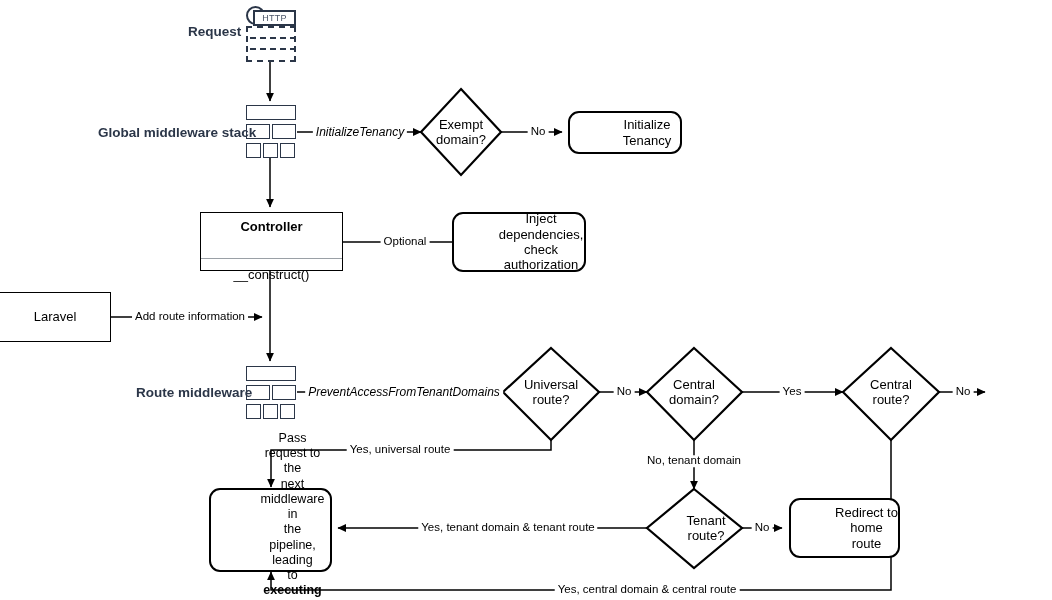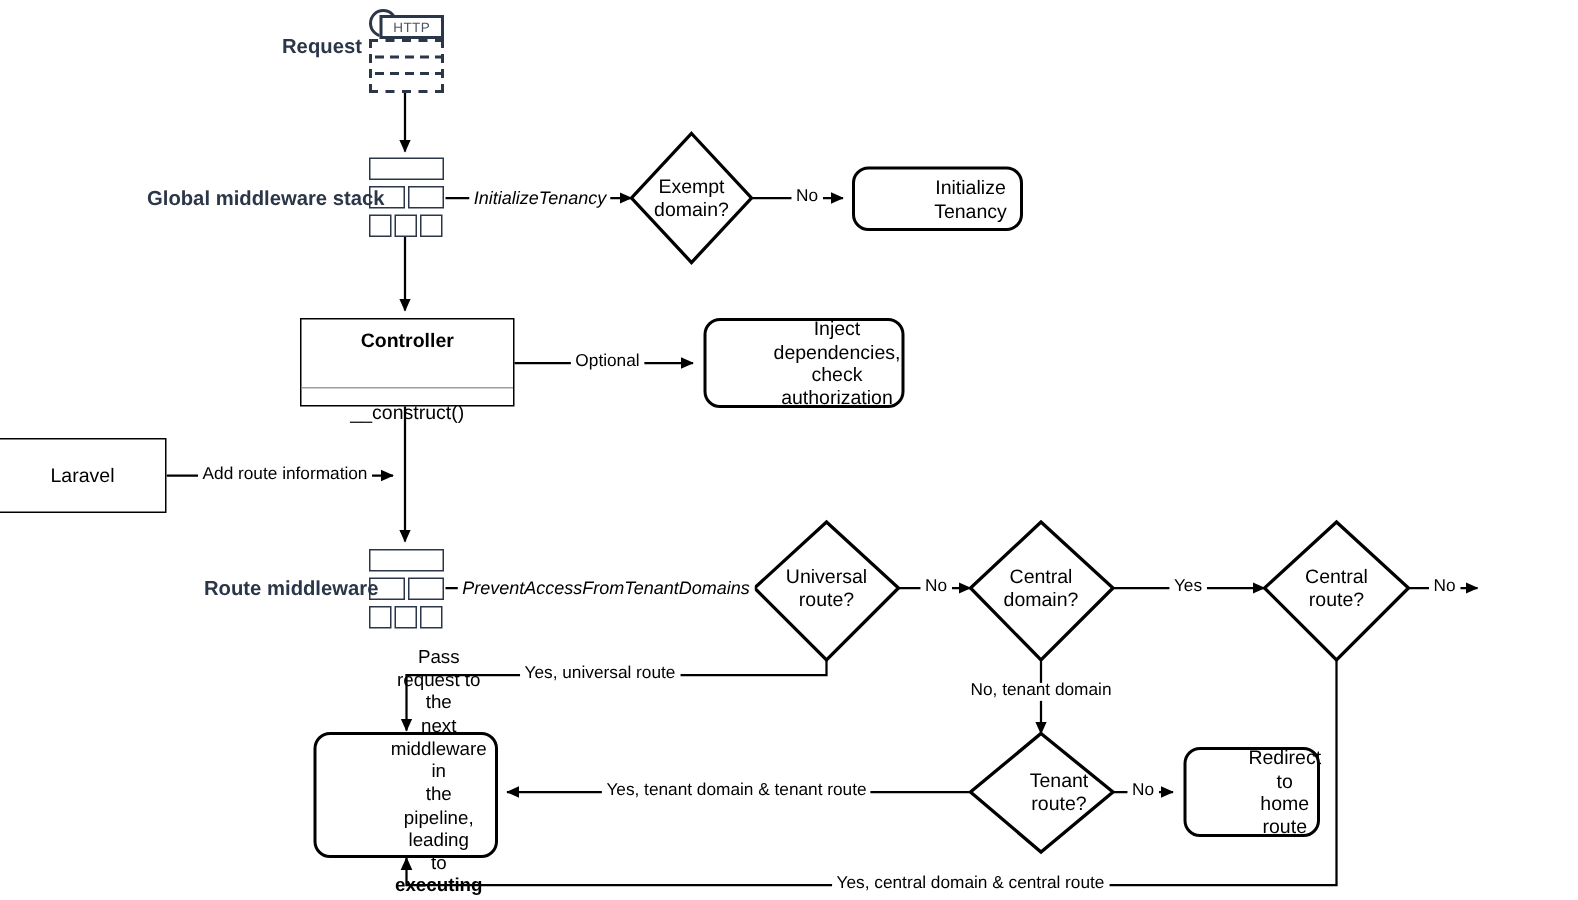--- a/index.html
+++ b/index.html
@@ -270,33 +270,33 @@
 
   <div class="node rect-round" style="left:568px; top:111px; width:114px; height:43px;">
     <span>Initialize Tenancy</span>
   </div>
 
   <div class="umlbox" style="position:absolute; left:200px; top:212px; width:141px; height:57px;">
     <div class="uml-title">Controller</div>
     <div class="uml-row">__construct()</div>
   </div>
 
-  <div class="node rect-round" style="left:469px; top:212px; width:134px; height:60px;justify-content:flex-end;">
+  <div class="node rect-round" style="left:452px; top:212px; width:134px; height:60px;justify-content:flex-end;">
     <div>
       <div>Inject dependencies,</div>
       <div>check authorization</div>
     </div>
   </div>
 
   <div class="node rect-plain" style="left:-1px; top:292px; width:112px; height:50px;">
     <span>Laravel</span>
   </div>
 
 
-  <div class="node rect-round" style="left:789px; top:498px; width:91px; height:60px;">
+  <div class="node rect-round" style="left:789px; top:498px; width:111px; height:60px;">
     <div>
       <div>Redirect to</div>
       <div>home route</div>
     </div>
   </div>
 
   <div class="node rect-round" style="left:209px; top:488px; width:123px; height:84px;">
     <div class="pass-text">
       <div>Pass request to the</div>
       <div>next middleware in</div>
@@ -310,16 +310,16 @@
   <div class="edge-label" style="left:538px; top:132px;">No</div>
   <div class="edge-label" style="left:405px; top:242px;">Optional</div>
   <div class="edge-label" style="left:190px; top:317px;">Add route information</div>
   <div class="edge-label ital" style="left:404px; top:392px;">PreventAccessFromTenantDomains</div>
   <div class="edge-label" style="left:624px; top:392px;">No</div>
   <div class="edge-label" style="left:792px; top:392px;">Yes</div>
   <div class="edge-label" style="left:963px; top:392px;">No</div>
   <div class="edge-label" style="left:400px; top:450px;">Yes, universal route</div>
   <div class="edge-label" style="left:694px; top:461px;">No, tenant domain</div>
   <div class="edge-label" style="left:762px; top:528px;">No</div>
-  <div class="edge-label" style="left:491px; top:528px;">Yes, tenant domain &amp; tenant route</div>
+  <div class="edge-label" style="left:508px; top:528px;">Yes, tenant domain &amp; tenant route</div>
   <div class="edge-label" style="left:647px; top:590px;">Yes, central domain &amp; central route</div>
 
 </div>
 
 </body></html>

